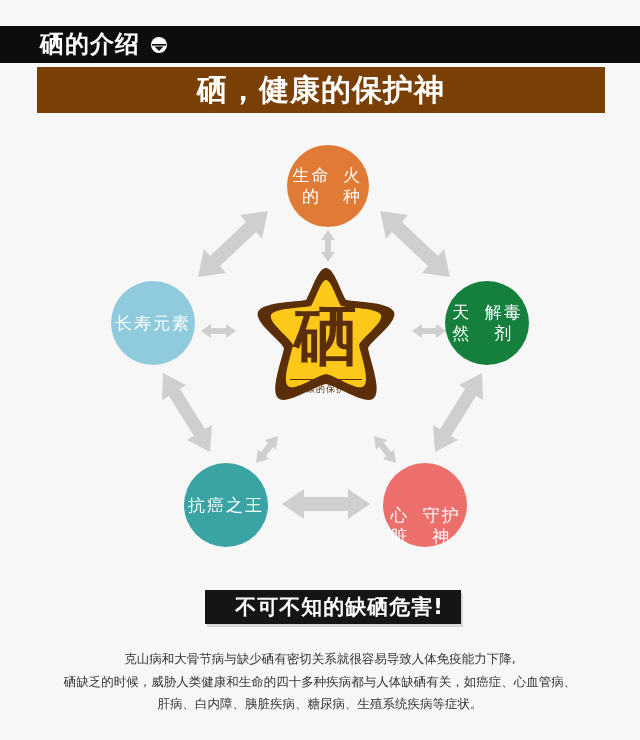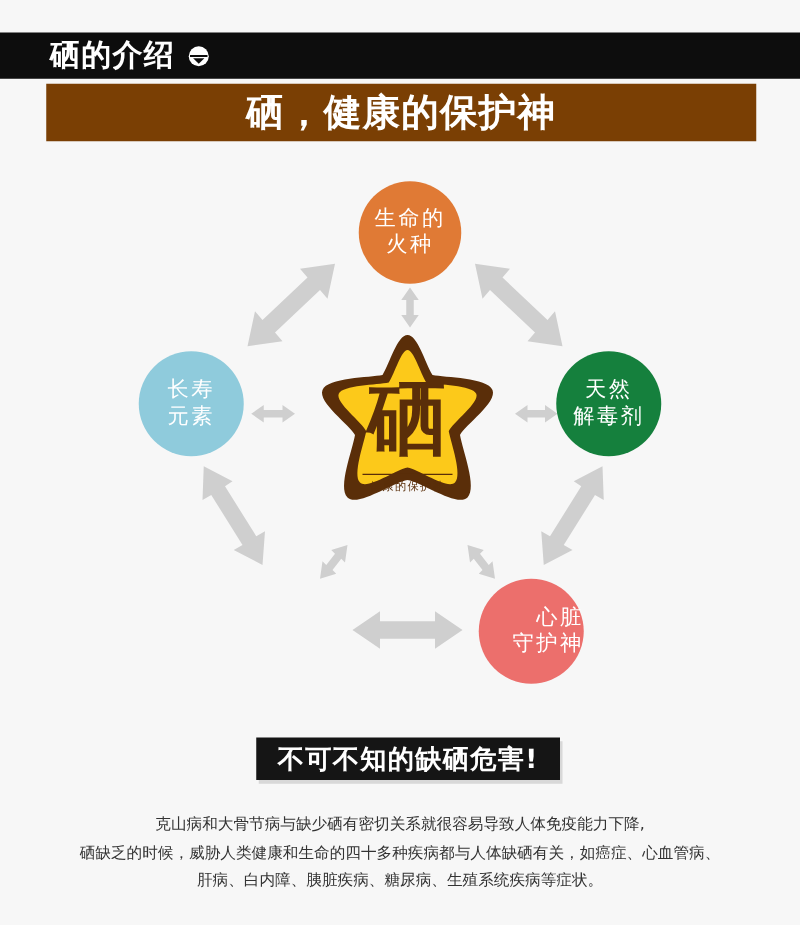--- a/index.html
+++ b/index.html
@@ -17,35 +17,35 @@
     }
     .header-icon { position: absolute; left: 149px; top: 9px; width: 20px; height: 20px; }
     .banner {
       position: absolute; left: 37px; top: 67px; width: 568px; height: 46px; background: #7a3f04;
       display: flex; align-items: center; justify-content: center;
     }
     .banner-title { color: #ffffff; font-family: "DejaVu Serif", "Liberation Serif", serif; font-size: 30px; font-weight: bold; letter-spacing: 1px; }
     .diagram { position: absolute; left: 0; top: 130px; width: 640px; height: 440px; }
     .diagram svg { position: absolute; left: 0; top: 0; }
     .circle {
-      position: absolute; border-radius: 50%; display: flex; flex-direction: column; align-items: center; justify-content: center;
+      position: absolute; border-radius: 50%; display: flex; flex-direction: row; align-items: center; justify-content: center;
       color: #ffffff; font-size: 17px; line-height: 21px; letter-spacing: 2px; text-align: center;
     }
     .circle span { display: block; }
     .star-label {
       position: absolute; left: 276px; top: 253px; width: 100px; text-align: center; color: #5a2e09; font-size: 9px; letter-spacing: 1px;
     }
     .star-char {
       position: absolute; left: 276px; top: 168px; width: 100px; text-align: center; color: #5a2e09;
       font-family: "DejaVu Serif", "Liberation Serif", serif; font-size: 64px; font-weight: bold; line-height: 76px;
     }
     .star-rule { position: absolute; left: 290px; top: 249px; width: 72px; height: 1px; background: #5a2e09; }
     .badge {
       position: absolute; left: 205px; top: 590px; width: 243px; height: 34px; background: #151515;
-      box-shadow: 2px 3px 0 #d8d8d8; display: flex; align-items: center; justify-content: center;
+      box-shadow: 2px 3px 0 #d8d8d8; display: flex; align-items: center; justify-content: center; padding-left: 13px;
     }
     .badge-text { color: #ffffff; font-size: 21px; font-weight: bold; letter-spacing: 1px; }
     .para {
       position: absolute; left: 0; top: 648px; width: 640px; text-align: center; color: #333333; font-size: 12.5px; line-height: 22.5px;
     }
     .para div { white-space: nowrap; }
   </style>
 </head>
 <body>
 
@@ -102,20 +102,24 @@
     <span>火种</span>
   </div>
   <div class="circle" style="left:111px; top:151px; width:84px; height:84px; background:#8fcbdc;">
     <span>长寿</span>
     <span>元素</span>
   </div>
   <div class="circle" style="left:445px; top:151px; width:84px; height:84px; background:#15803d;">
     <span>天然</span>
     <span>解毒剂</span>
   </div>
+  <div class="circle" style="left:184px; top:333px; width:84px; height:84px; background:#3aa3a3;">
+    <span>抗癌</span>
+    <span>之王</span>
+  </div>
   <div class="circle" style="left:383px; top:333px; width:84px; height:84px; background:#ec6f6c;align-items:flex-end;">
     <span>心脏</span>
     <span>守护神</span>
   </div>
 </div>
 
 <div class="badge">
   <div class="badge-text">不可不知的缺硒危害!</div>
 </div>
 

